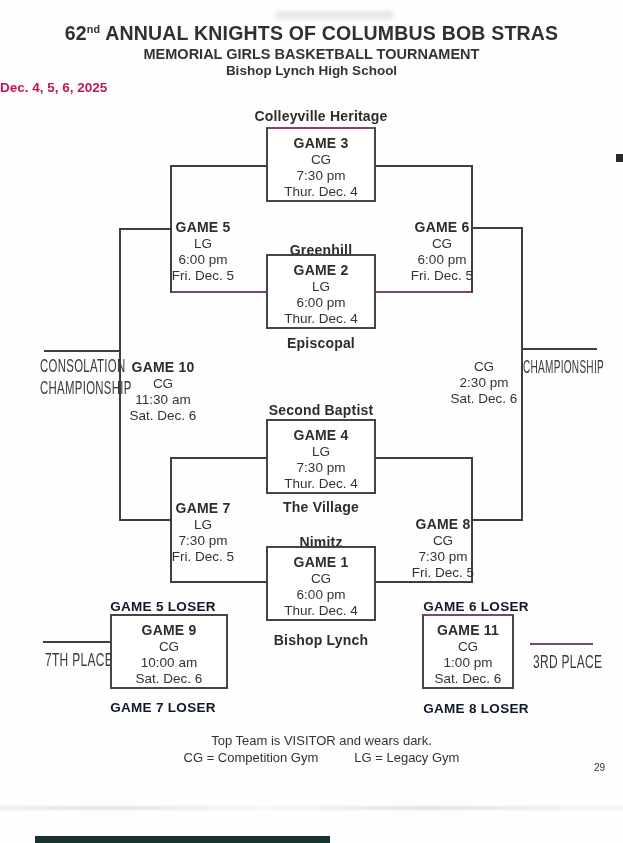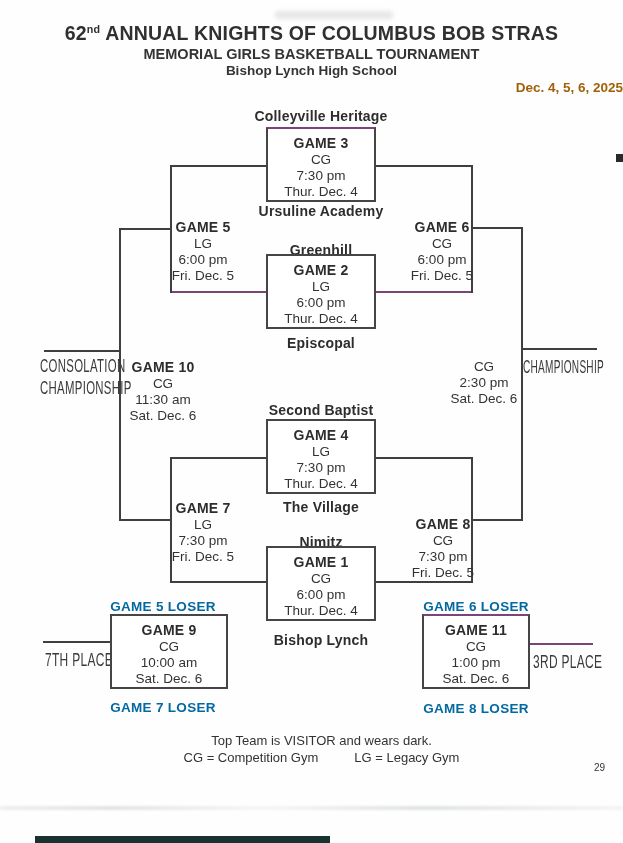--- a/index.html
+++ b/index.html
@@ -9,43 +9,43 @@
     overflow:hidden;margin:0 auto;
   }
   
   .h1{position:absolute;left:0;top:22px;width:623px;text-align:center;
       font-weight:bold;font-size:19.5px;letter-spacing:.2px;color:#303030;}
   .h1 sup{font-size:.55em;vertical-align:super;}
   .h2{position:absolute;left:0;top:46px;width:623px;text-align:center;
       font-weight:bold;font-size:14.5px;color:#343434;}
   .h3{position:absolute;left:0;top:63px;width:623px;text-align:center;
       font-weight:bold;font-size:13.5px;color:#343434;}
-  .h4{position:absolute;left:0;top:80px;width:623px;text-align:right;
-      font-weight:bold;font-size:13.5px;color:#a16207;}
+  .h4{position:absolute;left:0;top:80px;width:623px;text-align:left;
+      font-weight:bold;font-size:13.5px;color:#be185d;}
   
   .ln{position:absolute;background:#3f3f3f;}
   .ln.h{height:2px;}
   .ln.v{width:2px;}
   .ln.purple{background:#7b4378;}
   
   .gbox{position:absolute;box-sizing:border-box;width:110px;height:75px;
         border:2px solid #454545;background:#fff;text-align:center;padding-top:5px;}
   .gbox.purple-top{border-top-color:#7b4378;}
   .gbox .t{font-weight:bold;font-size:14px;line-height:18px;letter-spacing:.2px;color:#2d2d2d;}
   .gbox .d{font-size:13.5px;line-height:16px;color:#333;}
   
   .gtext{position:absolute;width:140px;text-align:center;margin-top:8px;}
   .gtext .t{font-weight:bold;font-size:14px;line-height:17px;letter-spacing:.2px;color:#2d2d2d;}
   .gtext .d{font-size:13.5px;line-height:16px;color:#333;}
   
   .team{position:absolute;left:161px;width:320px;text-align:center;
         font-weight:bold;font-size:14px;letter-spacing:.2px;color:#2d2d2d;}
   
   .loser{position:absolute;width:200px;text-align:center;font-weight:bold;
-         font-size:13.5px;letter-spacing:.3px;color:#0369a1;}
+         font-size:13.5px;letter-spacing:.3px;color:#0f172a;}
   
   .stencil{position:absolute;font-size:19px;color:#3a3a3a;white-space:nowrap;
            transform-origin:left top;letter-spacing:.5px;font-weight:400;}
   .stencil.two{width:134px;text-align:center;line-height:21.5px;}
   
   .fnote{position:absolute;left:10px;top:733px;width:623px;text-align:center;
          font-size:13px;color:#333;}
   .flegend{position:absolute;left:10px;top:750px;width:623px;display:flex;
            justify-content:center;gap:36px;font-size:13px;color:#333;}
   .pagenum{position:absolute;left:594px;top:762px;font-size:10px;color:#333;}
@@ -92,21 +92,20 @@
   <div class="ln v" style="left:471px;top:457px;height:126px;"></div>
   <div class="ln v" style="left:521px;top:227px;height:294px;"></div>
 
   <div class="team" style="top:108px;">Colleyville Heritage</div>
   <div class="gbox purple-top" style="left:266px;top:127px;">
     <div class="t">GAME 3</div>
     <div class="d">CG</div>
     <div class="d">7:30 pm</div>
     <div class="d">Thur. Dec. 4</div>
   </div>
-  <div class="team" style="top:203px;">Ursuline Academy</div>
 
   <div class="team" style="top:242px;">Greenhill</div>
   <div class="gbox" style="left:266px;top:254px;">
     <div class="t">GAME 2</div>
     <div class="d">LG</div>
     <div class="d">6:00 pm</div>
     <div class="d">Thur. Dec. 4</div>
   </div>
   <div class="team" style="top:335px;">Episcopal</div>
 
@@ -176,21 +175,21 @@
   <div class="loser" style="left:63px;top:599px;">GAME 5 LOSER</div>
   <div class="gbox" style="left:110px;top:614px;width:118px;">
     <div class="t">GAME 9</div>
     <div class="d">CG</div>
     <div class="d">10:00 am</div>
     <div class="d">Sat. Dec. 6</div>
   </div>
   <div class="loser" style="left:63px;top:700px;">GAME 7 LOSER</div>
 
   <div class="loser" style="left:376px;top:599px;">GAME 6 LOSER</div>
-  <div class="gbox purple-top" style="left:422px;top:614px;width:108px;">
+  <div class="gbox purple-top" style="left:422px;top:614px;width:92px;">
     <div class="t">GAME 11</div>
     <div class="d">CG</div>
     <div class="d">1:00 pm</div>
     <div class="d">Sat. Dec. 6</div>
   </div>
   <div class="loser" style="left:376px;top:701px;">GAME 8 LOSER</div>
 
   <div class="fnote">Top Team is VISITOR and wears dark.</div>
   <div class="flegend">
     <span>CG = Competition Gym</span>

